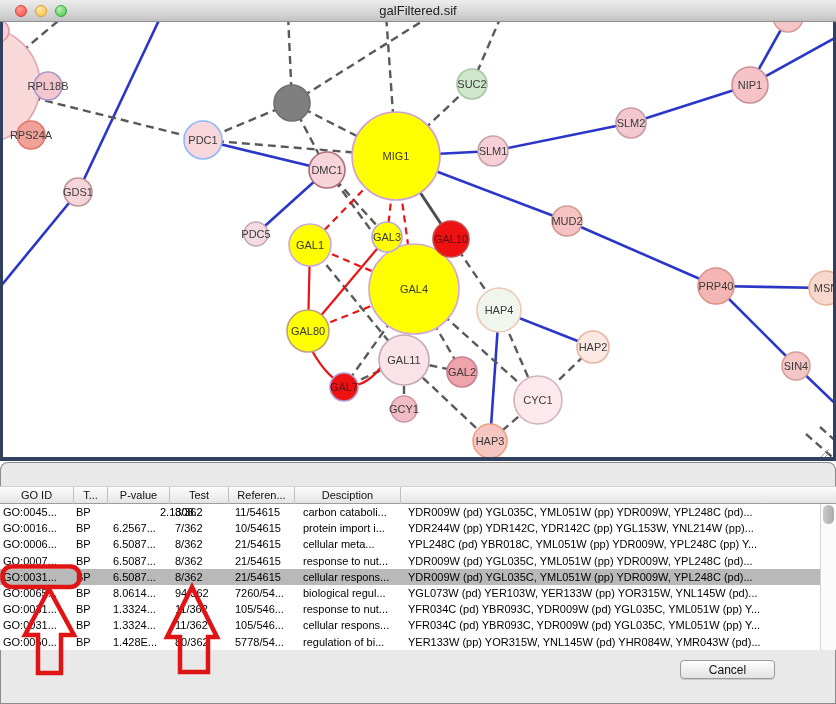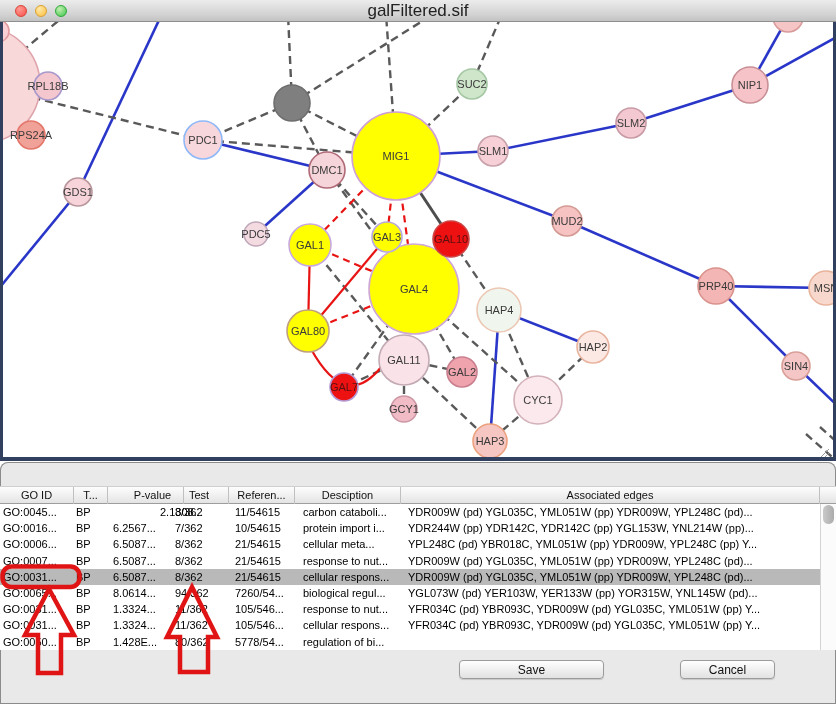--- a/index.html
+++ b/index.html
@@ -5,21 +5,21 @@
   html,body{margin:0;padding:0;}
   body{width:836px;height:704px;position:relative;overflow:hidden;
        font-family:"Liberation Sans",sans-serif;background:#fff;}
 
   
   .net-window{position:absolute;left:0;top:0;width:836px;height:461px;background:#fff;}
   .titlebar{position:absolute;left:0;top:0;width:100%;height:22px;
     background:linear-gradient(#ececec,#d2d2d2 70%,#c2c2c2);
     border-bottom:1px solid #8f8f8f;box-sizing:border-box;}
   .titlebar .title{position:absolute;left:0;right:0;top:0;height:14px;line-height:22px;
-    text-align:center;font-size:17px;color:#222;}
+    text-align:center;font-size:13px;color:#222;}
   .tl{position:absolute;top:5px;width:12px;height:12px;border-radius:50%;box-sizing:border-box;}
   .tl.red{left:15px;background:radial-gradient(circle at 35% 30%,#ff9a93,#f75047);border:1px solid #d5433b;}
   .tl.yellow{left:35px;background:radial-gradient(circle at 35% 30%,#ffe9a8,#fdbd3e);border:1px solid #d9a133;}
   .tl.green{left:55px;background:radial-gradient(circle at 35% 30%,#c4efb2,#3cc648);border:1px solid #2fa83c;}
   .tl.hollow{background:linear-gradient(#f4f4f4,#d8d8d8);border:1px solid #a6a6a6;}
   .net-canvas{position:absolute;left:0;top:22px;width:836px;height:439px;box-sizing:border-box;
     border-left:3px solid #31405f;border-right:3px solid #31405f;border-bottom:4px solid #31405f;
     background:#fff;overflow:hidden;}
   .net-canvas svg{display:block;}
 
@@ -191,25 +191,24 @@
       <line x1="10" y1="12" x2="12" y2="10" stroke="#9a9a9a" stroke-width="1"></line>
     </svg>
   </div>
 </div>
 
 <div class="noa-window">
 
   <div class="tbl-header">
       <div class="hcell" style="left: 0px; width: 74px;">GO ID</div>
       <div class="hcell" style="left: 74px; width: 34px;">T...</div>
-      <div class="hcell" style="left: 122px; width: 62px;">P-value</div>
+      <div class="hcell" style="left: 108px; width: 62px;">P-value</div>
       <div class="hcell" style="left: 170px; width: 59px;">Test</div>
       <div class="hcell" style="left: 229px; width: 66px;">Referen...</div>
       <div class="hcell" style="left: 295px; width: 106px;">Desciption</div>
-      <div class="hcell" style="left: 401px; width: 419px;">Associated edges</div>
     </div>
   <div class="tbl-body">
       <div class="trow">
         <div class="cell" style="left: 0px; width: 74px; padding-left: 3px;">GO:0045...</div>
         <div class="cell" style="left: 74px; width: 34px; padding-left: 2px;">BP</div>
         <div class="cell" style="left: 108px; width: 62px; padding-left: 5px; margin-left: 47px;">2.1308...</div>
         <div class="cell" style="left: 170px; width: 59px; padding-left: 5px;">8/362</div>
         <div class="cell" style="left: 229px; width: 66px; padding-left: 6px;">11/54615</div>
         <div class="cell" style="left: 295px; width: 106px; padding-left: 8px;">carbon cataboli...</div>
         <div class="cell" style="left: 401px; width: 419px; padding-left: 7px;">YDR009W (pd) YGL035C, YML051W (pp) YDR009W, YPL248C (pd)...</div>
@@ -277,28 +276,28 @@
         <div class="cell" style="left: 295px; width: 106px; padding-left: 8px;">cellular respons...</div>
         <div class="cell" style="left: 401px; width: 419px; padding-left: 7px;">YFR034C (pd) YBR093C, YDR009W (pd) YGL035C, YML051W (pp) Y...</div>
       </div>
       <div class="trow">
         <div class="cell" style="left: 0px; width: 74px; padding-left: 3px;">GO:0050...</div>
         <div class="cell" style="left: 74px; width: 34px; padding-left: 2px;">BP</div>
         <div class="cell" style="left: 108px; width: 62px; padding-left: 5px;">1.428E...</div>
         <div class="cell" style="left: 170px; width: 59px; padding-left: 5px;">80/362</div>
         <div class="cell" style="left: 229px; width: 66px; padding-left: 6px;">5778/54...</div>
         <div class="cell" style="left: 295px; width: 106px; padding-left: 8px;">regulation of bi...</div>
+        <div class="cell" style="left: 401px; width: 419px; padding-left: 7px;">YER133W (pp) YOR315W, YNL145W (pd) YHR084W, YMR043W (pd)...</div>
       </div>
     </div>
 
   <div class="scrollbar">
     <div class="scroll-thumb"></div>
   </div>
 
-  <div class="btn btn-save">Save</div>
   <div class="btn btn-cancel">Cancel</div>
 </div>
 
 <svg class="anno" width="836" height="704">
   <rect x="2.5" y="566.5" width="77" height="20.5" rx="9" fill="none" stroke="#e01414" stroke-width="4.5"></rect>
   <polygon fill="none" stroke="#e01414" stroke-width="4.5" points="49,589 25,635 38,635 38,673 61,673 61,635 74,635"></polygon>
   <polygon fill="none" stroke="#e01414" stroke-width="4.5" points="192,587 167,637 180,637 180,672 208,672 208,637 217,637"></polygon>
 </svg>
 
 </body></html>

